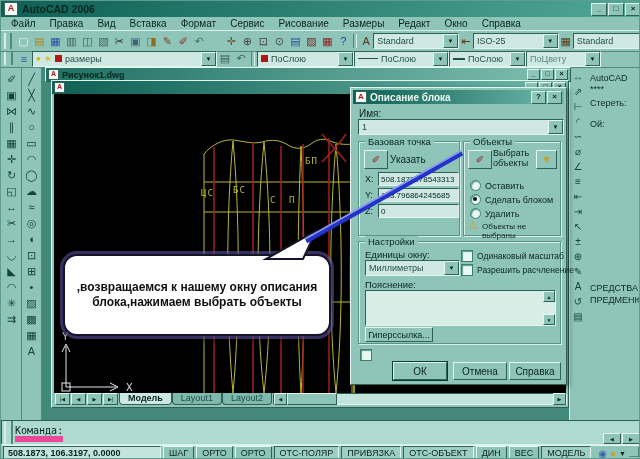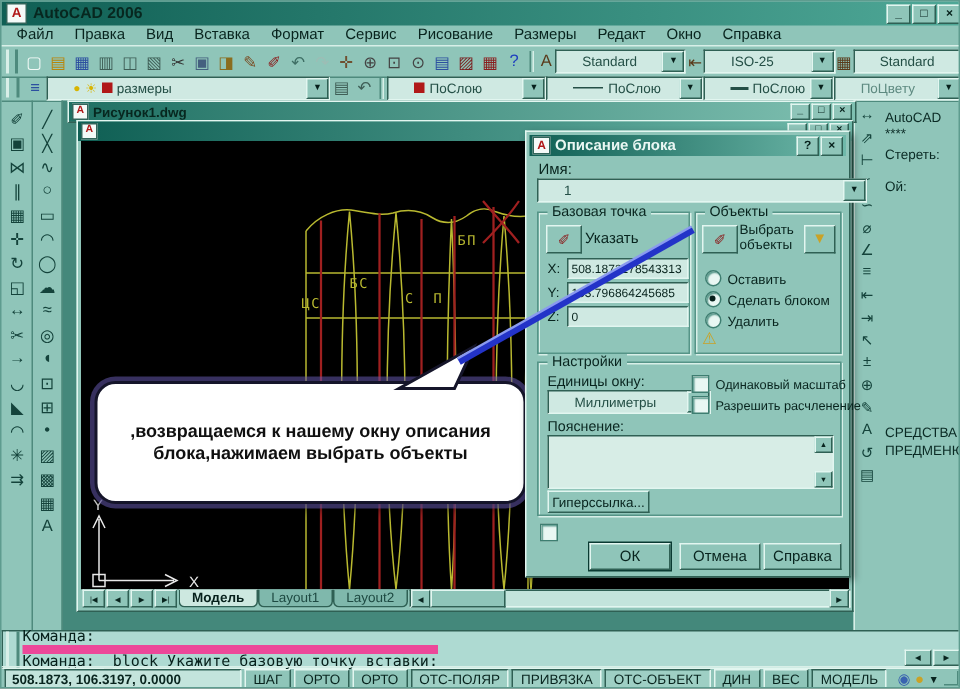--- a/index.html
+++ b/index.html
@@ -15,21 +15,21 @@
             font-weight:bold;color:#EAF7F3;}
   .ctlbtn{width:14px;height:11px;font-size:8px;line-height:9px;text-align:center;color:#06201B;
           border:1px solid;border-color:#E2F6F0 #2F6054 #2F6054 #E2F6F0;background:#8FC5B9;}
   .menubar{display:flex;align-items:center;font-size:10px;gap:2px;padding-left:4px;}
   .menubar .mi{padding:1px 6px;}
   .ticon{width:16px;height:15px;display:flex;align-items:center;justify-content:center;font-size:11px;}
   .vicon{width:16px;height:16px;display:flex;align-items:center;justify-content:center;font-size:11px;color:#14433B;}
   .sep{width:2px;height:14px;border-left:1px solid #4E8A7D;border-right:1px solid #D8EFE8;margin:0 2px;}
   .grip{width:5px;height:80%;border-left:2px solid #D8EFE8;border-right:2px solid #4E8A7D;margin:0 3px;}
   .combo{display:flex;align-items:center;border:1px solid;border-color:#2F6054 #E2F6F0 #E2F6F0 #2F6054;
-         background:#CFE9E2;height:14px;font-size:9px;padding-left:17px;color:#244F46;text-align:center;}
+         background:#CFE9E2;height:14px;font-size:9px;padding-left:3px;color:#244F46;text-align:center;}
   .combo .arr{margin-left:auto;width:13px;align-self:stretch;display:flex;align-items:center;justify-content:center;
          font-size:6px;border:1px solid;border-color:#E2F6F0 #2F6054 #2F6054 #E2F6F0;background:#8FC5B9;color:#06201B;}
   .group{border:1px solid #559487;box-shadow:1px 1px 0 #D8EFE8,inset 1px 1px 0 #D8EFE8;}
   .legend{position:absolute;top:-6px;left:6px;background:#8FC5B9;padding:0 3px;font-size:9.5px;}
   .btn{display:flex;align-items:center;justify-content:center;font-size:10px;background:#8FC5B9;
        border:1px solid;border-color:#E2F6F0 #2F6054 #2F6054 #E2F6F0;}
   .radio{width:9px;height:9px;border-radius:50%;background:#E9F7F3;border:1px solid #3E7E71;
          box-shadow:inset 1px 1px 1px #5E9C8F;flex:none;}
   .opt{display:flex;align-items:center;gap:4px;font-size:9px;position:absolute;}
   .opt.checked .radio{position:relative;}
@@ -270,24 +270,24 @@
         <g stroke="#E8E8E8" fill="none" stroke-width="1">
           <path d="M12,293 L12,252 M8,258 L12,250 L16,258"></path>
           <path d="M12,293 L62,293 M56,289 L64,293 L56,297"></path>
           <rect x="8" y="289" width="8" height="8"></rect>
         </g>
         <text x="8" y="246" fill="#E8E8E8" font-size="10">Y</text>
         <text x="72" y="297" fill="#E8E8E8" font-size="10">X</text>
       </svg>
       
       <span>
-        <span class="dlabel" style="left: 147px; top: 94px; margin-top: 10px;">ЦС</span><span class="dlabel" style="left: 179px; top: 91px;">БС</span><span class="dlabel" style="left: 216px; top: 101px;">С</span><span class="dlabel" style="left: 235px; top: 101px;">П</span><span class="dlabel" style="left: 251px; top: 62px;">БП</span>
+        <span class="dlabel" style="left: 147px; top: 94px;">ЦС</span><span class="dlabel" style="left: 179px; top: 91px;">БС</span><span class="dlabel" style="left: 216px; top: 101px;">С</span><span class="dlabel" style="left: 235px; top: 101px;">П</span><span class="dlabel" style="left: 251px; top: 62px;">БП</span>
       </span>
       
-      <div style="position:absolute;left:9px;top:160px;width:244px;height:70px;background:#FFFFFF;border:2px solid #15152A;border-radius:14px;box-shadow:0 0 0 3px rgba(110,95,190,.5),0 3px 8px rgba(0,0,0,.65);display:flex;align-items:center;justify-content:center;padding:4px 20px;z-index:5;">
+      <div style="position:absolute;left:9px;top:160px;width:244px;height:70px;background:#FFFFFF;border:2px solid #15152A;border-radius:14px;box-shadow:0 0 0 3px rgba(110,95,190,.5),0 3px 8px rgba(0,0,0,.65);display:flex;align-items:center;justify-content:center;padding:4px 10px;z-index:5;">
         <span style="font-size:12px;font-weight:bold;color:#101010;text-align:center;line-height:1.25;font-family:'Liberation Sans',sans-serif;">,возвращаемся к нашему окну описания блока,нажимаем выбрать объекты</span>
       </div>
     </div>
 
     <div class="abs" style="left:2px;top:312px;width:512px;height:12px;background:#8FC5B9;display:flex;align-items:center;gap:1px;padding-left:1px;">
       <span style="display:flex;gap:1px;">
         <span class="btn" style="width:13px;height:10px;font-size:5px;">|◀</span>
           <span class="btn" style="width:13px;height:10px;font-size:5px;">◀</span>
           <span class="btn" style="width:13px;height:10px;font-size:5px;">▶</span>
           <span class="btn" style="width:13px;height:10px;font-size:5px;">▶|</span>
@@ -344,20 +344,21 @@
             <span>Оставить</span>
           </span><span class="opt checked" style="left: 6px; top: 52px;">
             <span class="radio"></span>
             <span>Сделать блоком</span>
           </span><span class="opt" style="left: 6px; top: 66px;">
             <span class="radio"></span>
             <span>Удалить</span>
           </span>
       </span>
       <span class="abs" style="left:4px;top:77px;color:#C9A227;font-size:11px;">⚠</span>
+      <span class="abs" style="left:18px;top:80px;font-size:8px;">Объекты не выбраны</span>
     </div>
 
     <div class="abs group" style="left:7px;top:153px;width:201px;height:101px;">
       <span class="legend">Настройки</span>
       <span class="abs" style="left:6px;top:7px;font-size:9.5px;">Единицы окну:</span>
       <span class="abs combo" style="left:6px;top:18px;width:90px;">
         <span>Миллиметры</span>
         <span class="arr">▼</span>
       </span>
       <span>
@@ -389,21 +390,20 @@
   <svg class="abs" width="640" height="459" style="left:0;top:0;z-index:30;pointer-events:none;">
     <polygon points="265,258 302,258 315,230" fill="#FFFFFF" stroke="#15152A" stroke-width="2"></polygon>
     <line x1="305" y1="240" x2="461" y2="152" stroke="#2333C8" stroke-width="5"></line>
     <line x1="304" y1="238" x2="460" y2="150" stroke="#8A9AF0" stroke-width="1.6"></line>
   </svg>
 
   <div class="abs sunken" style="left:0;top:419px;width:640px;height:24px;background:#AEDAD2;display:flex;">
     <span class="grip" style="height:100%;margin:0 2px;"></span>
     <span style="display:flex;flex-direction:column;justify-content:center;gap:0;">
       <span class="cmdtext" style="border-bottom:6px solid #ec4899;">Команда:</span>
-      <span class="cmdtext">Команда: _block Укажите базовую точку вставки:</span>
     </span>
     <span style="margin-left:auto;display:flex;align-items:flex-end;gap:1px;padding:1px 2px;">
       <span class="btn" style="width:16px;height:9px;font-size:5px;">◀</span>
       <span class="btn" style="width:16px;height:9px;font-size:5px;">▶</span>
     </span>
   </div>
 
   <div class="abs" style="left:0;top:443px;width:640px;height:16px;display:flex;align-items:center;gap:2px;padding-left:2px;border-top:1px solid #D8EFE8;">
     <span class="sunken" style="width:152px;height:12px;font-size:9px;font-weight:bold;display:flex;align-items:center;padding-left:4px;">508.1873, 106.3197, 0.0000</span>
     <span style="display:flex;gap:2px;">

